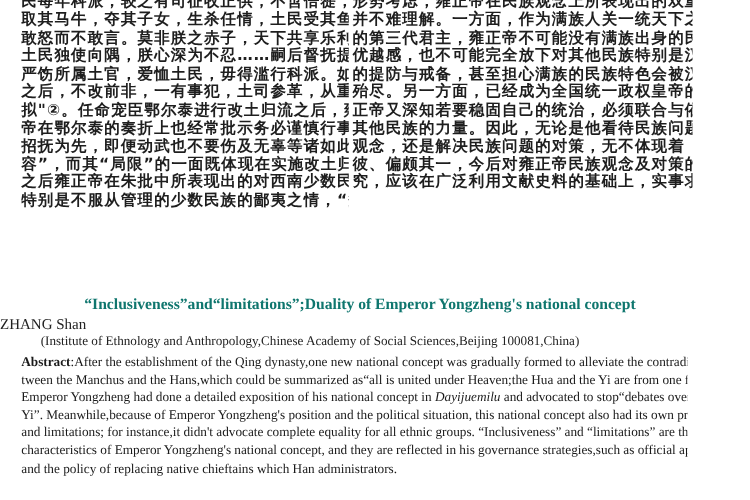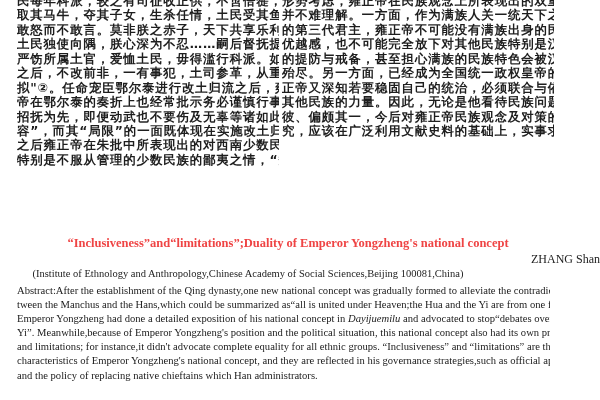--- a/index.html
+++ b/index.html
@@ -12,36 +12,36 @@
     position: absolute; top: -6px;
     font-family: "DejaVu Sans", sans-serif;
     font-size: 12.4px; line-height: 14.45px; letter-spacing: 0.9px;
     color: #1e1e1e; font-weight: bold;
   }
   .col .ln { white-space: nowrap; height: 14.45px; overflow: hidden; }
   #col-left { left: 17px; width: 262px; }
   #col-right { left: 282px; width: 272px; }
   .en-title {
     position: absolute; top: 236px; left: 0; width: 576px; text-align: center;
-    font-family: "Liberation Serif", serif; font-weight: bold; font-size: 12.5px; color: #ef4444;
+    font-family: "Liberation Serif", serif; font-weight: bold; font-size: 12.5px; color: #0f766e;
   }
   .en-author {
-    position: absolute; top: 252px; left: 0; width: 600px; text-align: right;
+    position: absolute; top: 252px; left: 0; width: 600px; text-align: left;
     font-family: "Liberation Serif", serif; font-size: 12px; color: #222;
   }
   .en-affil {
     position: absolute; top: 268px; left: 0; width: 496px; text-align: center;
     font-family: "Liberation Serif", serif; font-size: 10.5px; color: #222;
   }
   .abstract {
     position: absolute; top: 284px; left: 17px; width: 533px;
     font-family: "Liberation Serif", serif; font-size: 10.6px; line-height: 14.1px; color: #1a1a1a;
   }
   .abstract .aln { white-space: nowrap; overflow: hidden; height: 14.1px; text-align: justify; }
-  .abstract .lbl { font-weight: normal; }
+  .abstract .lbl { font-weight: bold; }
   .abstract i { }
 </style>
 </head>
 <body>
 
 <div id="col-left" class="col">
   <div class="ln">民每年科派，较之有司征收正供，不啻倍蓰，甚至</div>
   <div class="ln">取其马牛，夺其子女，生杀任情，土民受其鱼肉，</div>
   <div class="ln">敢怒而不敢言。莫非朕之赤子，天下共享乐利，而</div>
   <div class="ln">土民独使向隅，朕心深为不忍……嗣后督抚提镇宜</div>
@@ -57,20 +57,21 @@
 
 <div id="col-right" class="col">
   <div class="ln">形势考虑，雍正帝在民族观念上所表现出的双重性</div>
   <div class="ln">并不难理解。一方面，作为满族人关一统天下之后</div>
   <div class="ln">的第三代君主，雍正帝不可能没有满族出身的民族</div>
   <div class="ln">优越感，也不可能完全放下对其他民族特别是汉族</div>
   <div class="ln">的提防与戒备，甚至担心满族的民族特色会被汉化</div>
   <div class="ln">殆尽。另一方面，已经成为全国统一政权皇帝的雍</div>
   <div class="ln">正帝又深知若要稳固自己的统治，必须联合与依靠</div>
   <div class="ln">其他民族的力量。因此，无论是他看待民族问题的</div>
+  <div class="ln">观念，还是解决民族问题的对策，无不体现着</div>
   <div class="ln">彼、偏颇其一，今后对雍正帝民族观念及对策的研</div>
   <div class="ln">究，应该在广泛利用文献史料的基础上，实事求是</div>
 </div>
 
 <div class="en-title">“Inclusiveness”and“limitations”;Duality of Emperor Yongzheng's national concept</div>
 <div class="en-author">ZHANG Shan</div>
 <div class="en-affil">(Institute of Ethnology and Anthropology,Chinese Academy of Social Sciences,Beijing 100081,China)</div>
 
 <div class="abstract">
   <div class="aln"><span class="lbl">Abstract</span><span>:After the establishment of the Qing dynasty,one new national concept was gradually formed to alleviate the contradictions be-</span></div>

